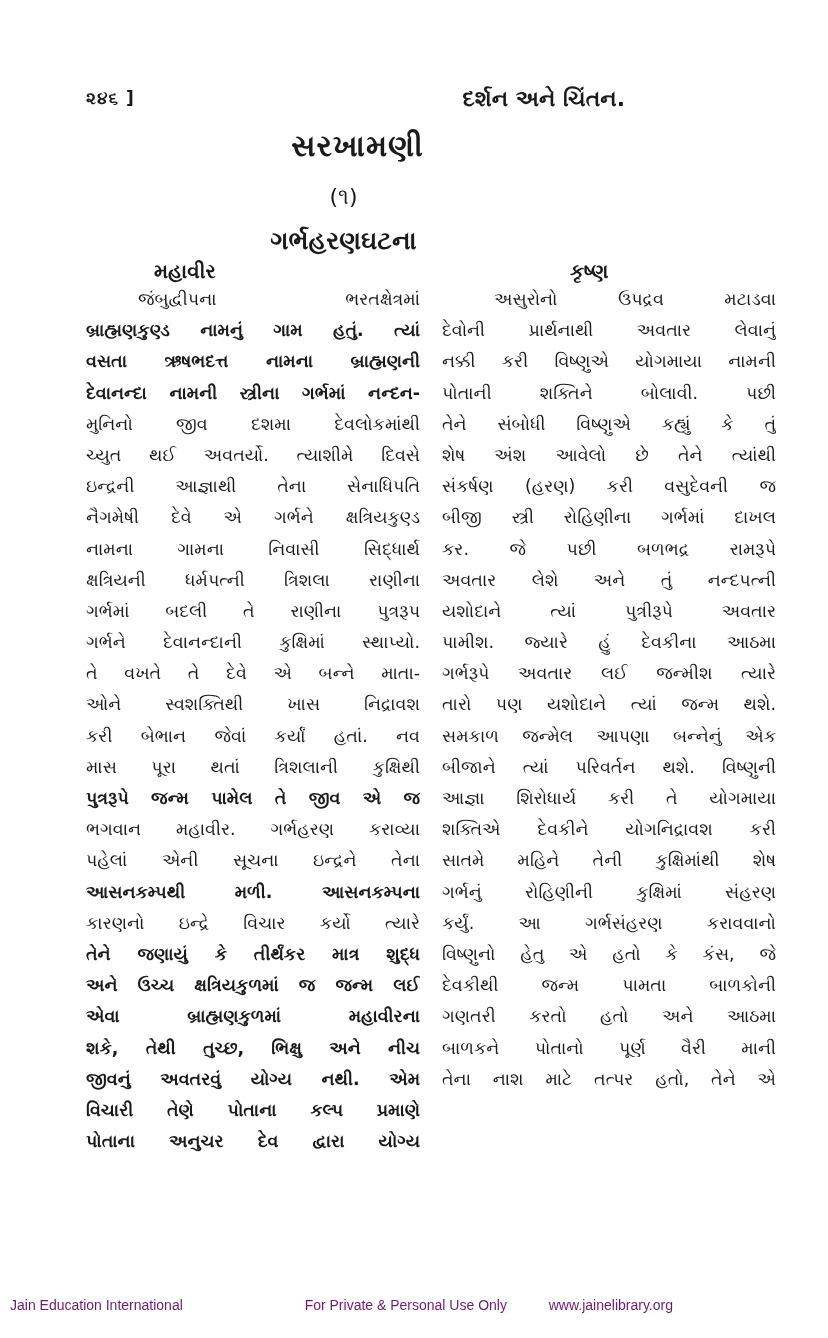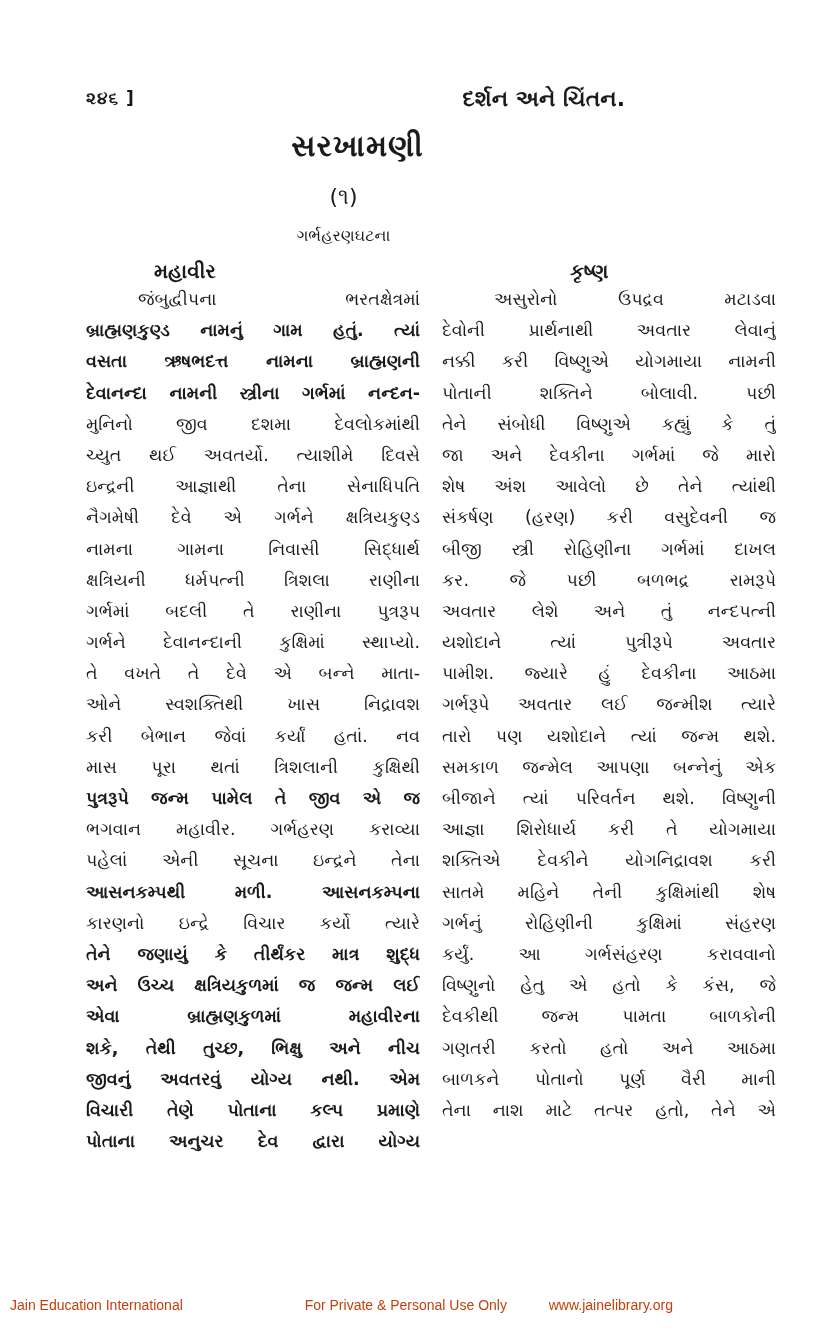--- a/index.html
+++ b/index.html
@@ -51,22 +51,22 @@
       top: 184px;
       left: 0; right: 0;
       text-align: center;
       font-size: 22px;
     }
     .section-title {
       position: absolute;
       top: 226px;
       left: 0; right: 0;
       text-align: center;
-      font-size: 16px;
-      font-weight: normal;
+      font-size: 25px;
+      font-weight: bold;
     }
     .col {
       position: absolute;
       top: 258px;
       width: 334px;
     }
     .col.left { left: 86px; }
     .col.right { left: 442px; }
     .col-heading {
       font-size: 20px;
@@ -91,21 +91,21 @@
 
     .footer {
       position: absolute;
       top: 1297px;
       left: 10px;
       right: 14px;
       display: flex;
       justify-content: space-between;
       font-family: "Liberation Sans", sans-serif;
       font-size: 14px;
-      color: #c2410c;
+      color: #701a75;
     }
     .footer span { display: inline-block; }
     .footer .f-left { margin-left: 0; }
     .footer .f-mid { margin-left: 80px; }
   </style>
 </head>
 <body>
 
 <div class="page">
 
@@ -150,21 +150,20 @@
     <div class="line bold">પોતાના અનુચર દેવ દ્વારા યોગ્ય</div>
   </div>
 
   <div class="col right">
     <div class="col-heading">કૃષ્ણ</div>
     <div class="line indent">અસુરોનો ઉપદ્રવ મટાડવા</div>
     <div class="line">દેવોની પ્રાર્થનાથી અવતાર લેવાનું</div>
     <div class="line">નક્કી કરી વિષ્ણુએ યોગમાયા નામની</div>
     <div class="line">પોતાની શક્તિને બોલાવી. પછી</div>
     <div class="line">તેને સંબોધી વિષ્ણુએ કહ્યું કે તું</div>
-    <div class="line">જા અને દેવકીના ગર્ભમાં જે મારો</div>
     <div class="line">શેષ અંશ આવેલો છે તેને ત્યાંથી</div>
     <div class="line">સંકર્ષણ (હરણ) કરી વસુદેવની જ</div>
     <div class="line">બીજી સ્ત્રી રોહિણીના ગર્ભમાં દાખલ</div>
     <div class="line">કર. જે પછી બળભદ્ર રામરૂપે</div>
     <div class="line">અવતાર લેશે અને તું નન્દપત્ની</div>
     <div class="line">યશોદાને ત્યાં પુત્રીરૂપે અવતાર</div>
     <div class="line">પામીશ. જ્યારે હું દેવકીના આઠમા</div>
     <div class="line">ગર્ભરૂપે અવતાર લઈ જન્મીશ ત્યારે</div>
     <div class="line">તારો પણ યશોદાને ત્યાં જન્મ થશે.</div>
     <div class="line">સમકાળ જન્મેલ આપણા બન્નેનું એક</div>

